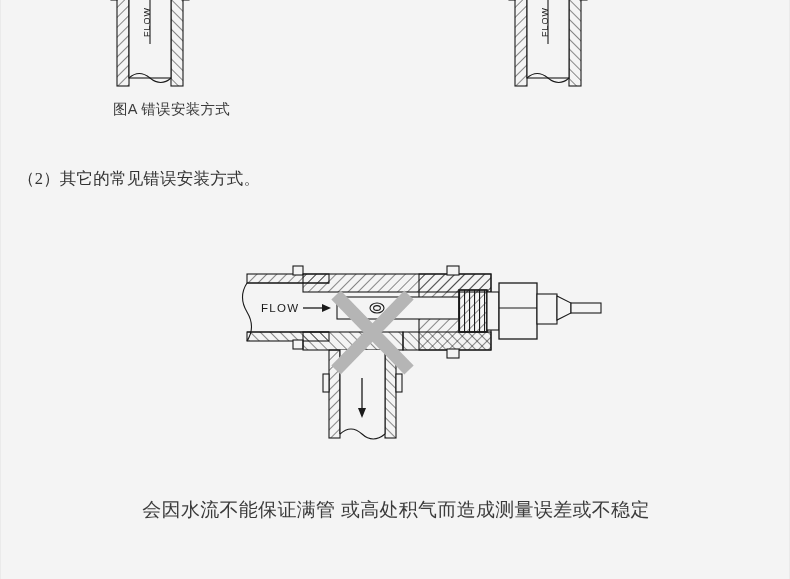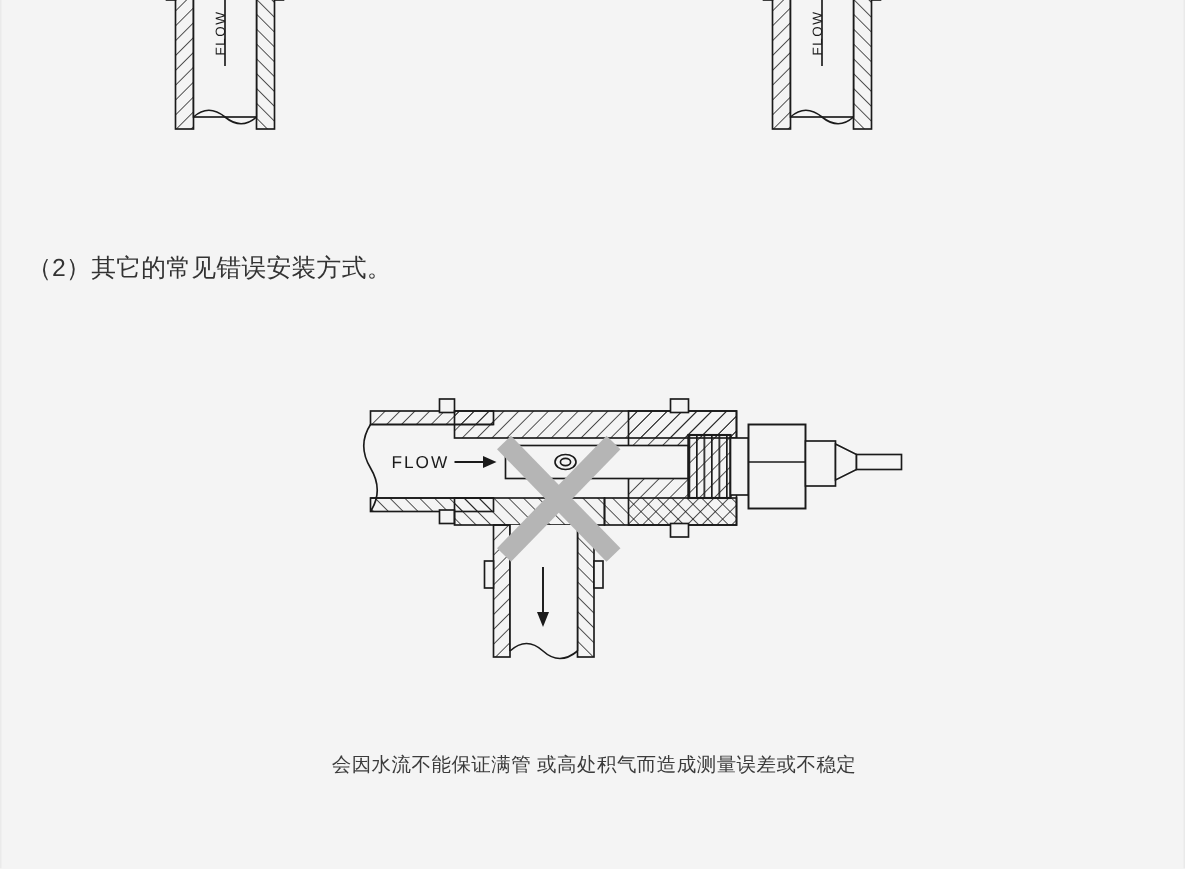--- a/index.html
+++ b/index.html
@@ -47,33 +47,34 @@
   .cap.right{left:412px;}
 
   
   .section-heading{
     position:absolute;left:17px;top:165px;
     font-size:16.5px;
     line-height:28px;
     color:#333;
     letter-spacing:.2px;
     white-space:nowrap;
+    font-family:Liberation Serif, serif;
   }
 
   
   .main-fig-wrap{
     position:absolute;left:218px;top:252px;
     width:404px;height:212px;
   }
 
   
   .bottom-cap{
     position:absolute;left:0;top:497px;width:790px;
     text-align:center;
-    font-size:13px;
+    font-size:19px;
     line-height:26px;
     color:#3b3b3b;
     letter-spacing:.3px;
   }
 </style>
 </head>
 <body>
 
 <div class="page">
 
@@ -163,20 +164,21 @@
           </g>
           <text x="57" y="100" transform="rotate(-90 57 100)" font-family="'Liberation Sans',sans-serif" font-size="9" fill="#1a1a1a" text-anchor="middle" stroke="none" letter-spacing="1">FLOW</text>
 
           <path d="M36,156 q10,-9 21,0 q11,9 21,0" stroke="#1a1a1a" fill="none"></path>
         </g>
       </svg>
     </div>
   </div>
 
   <div class="cap-row">
+    <div class="cap left">图A 错误安装方式</div>
   </div>
 
   <div class="section-heading">（2）其它的常见错误安装方式。</div>
 
   <div class="main-fig-wrap">
     <svg viewBox="0 0 404 212" width="404" height="212" xmlns="http://www.w3.org/2000/svg">
       <defs>
         <pattern id="hA" width="7" height="7" patternTransform="rotate(45)" patternUnits="userSpaceOnUse">
           <line x1="0" y1="0" x2="0" y2="7" stroke="#1a1a1a" stroke-width="1"></line>
         </pattern>

